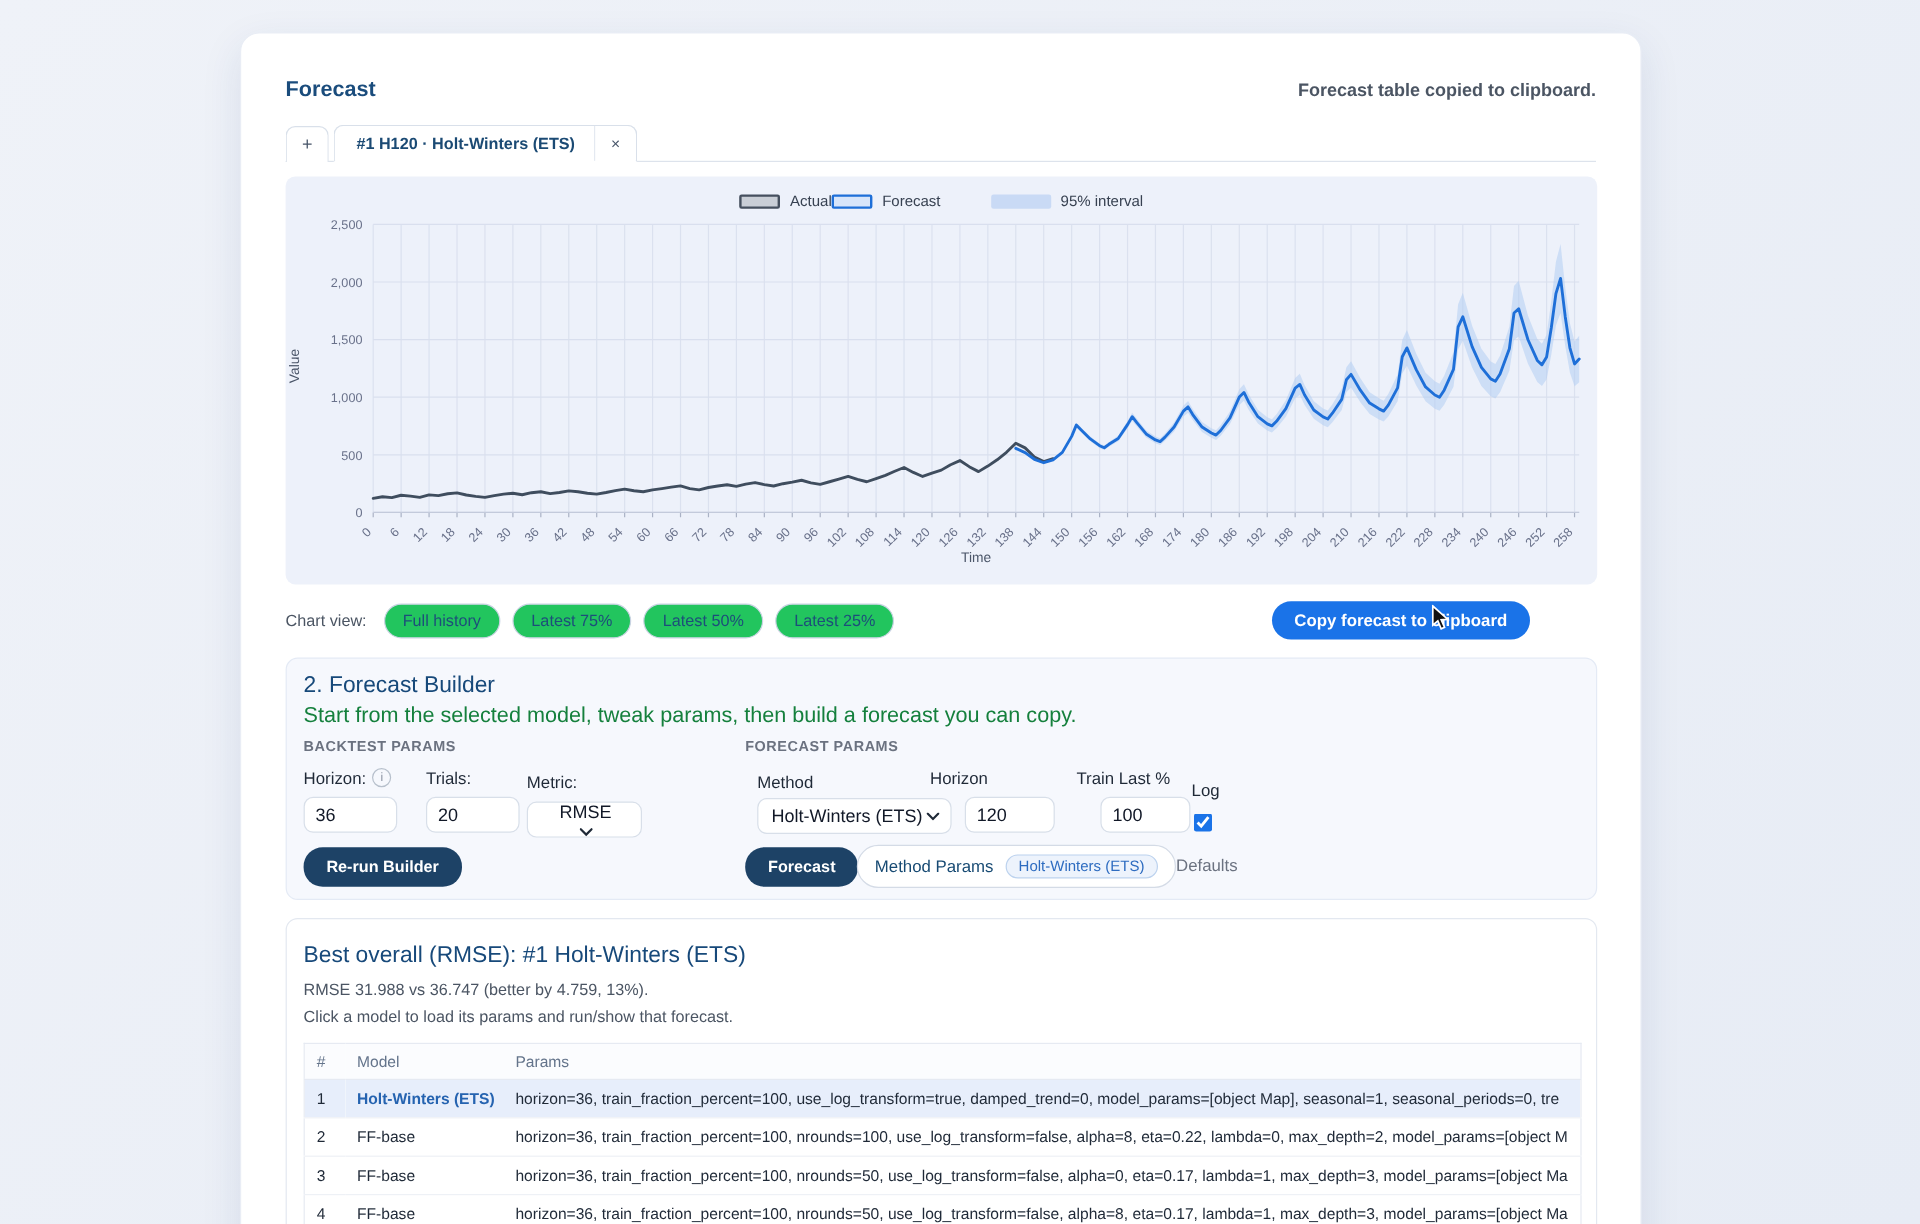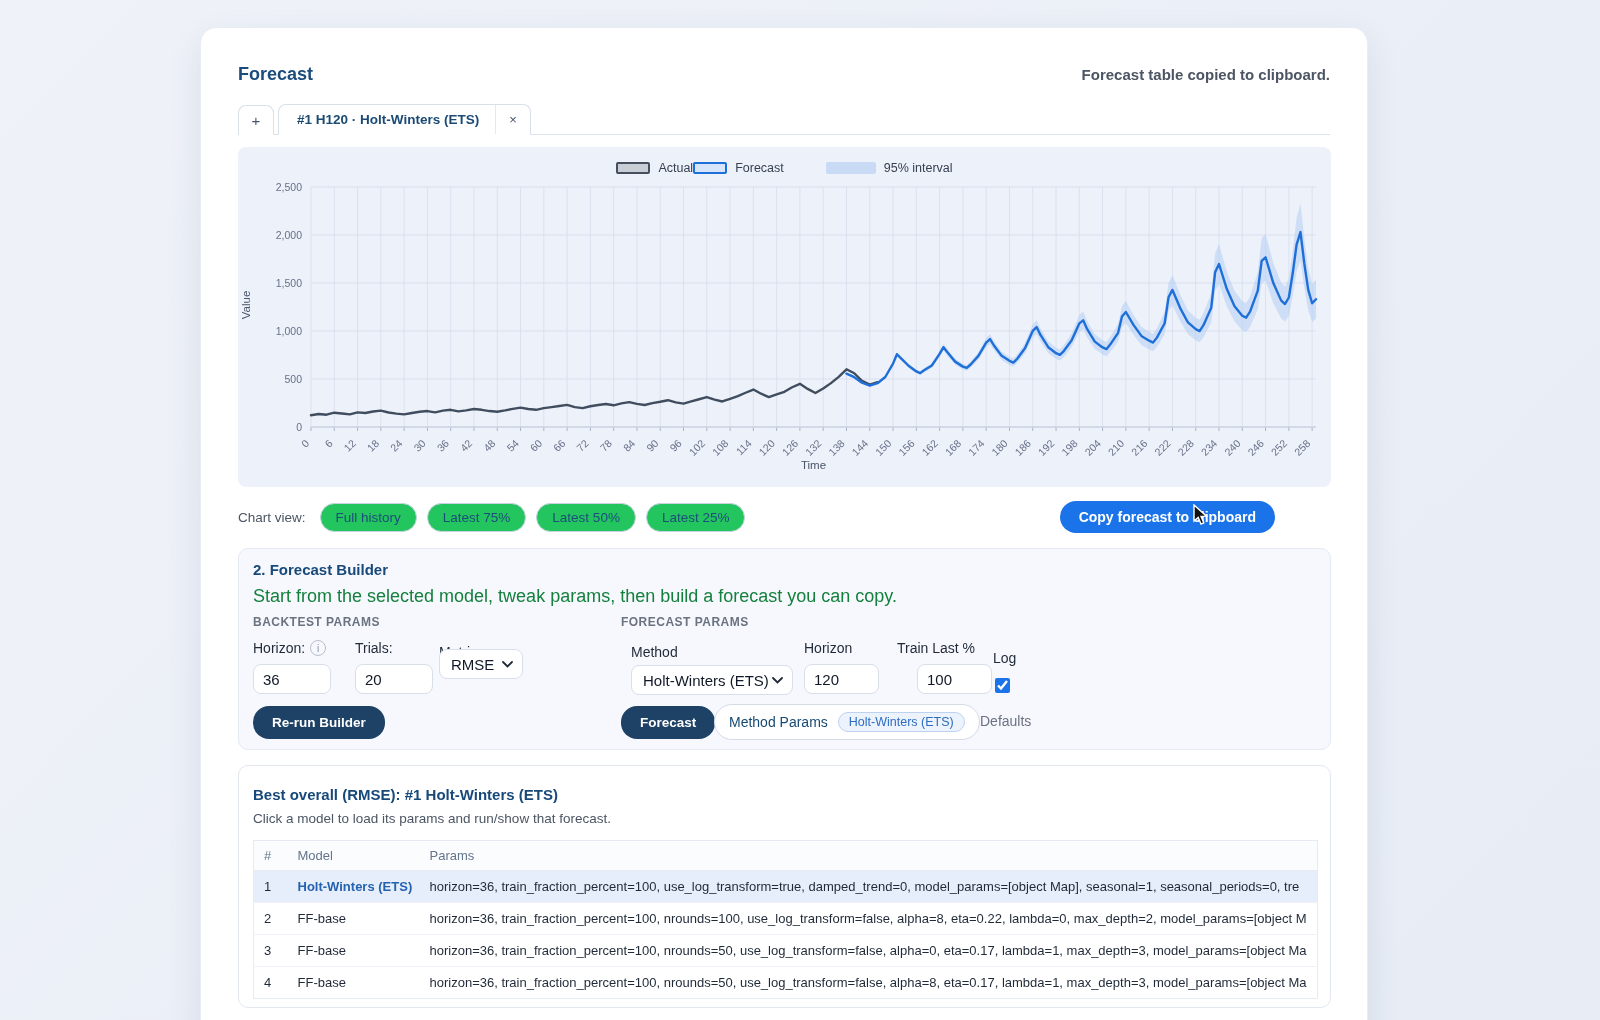--- a/index.html
+++ b/index.html
@@ -38,21 +38,21 @@
   .toolbar { margin-top:14px; display:flex; align-items:center; }
   .toolbar .cv-label { font-size:13.5px; color:#4b5563; margin-right:14px; }
   .pill { background:#22c55e; border:1px solid #c9d3e2; border-radius:16px; padding:6px 15px;
     font-size:13.5px; color:#1d4e7a; margin-right:10px; cursor:pointer; }
   .copy-btn { margin-left:auto; margin-right:55px; background:#1a73e8; color:#fff; border:none;
     border-radius:16px; padding:8px 19px; font-size:14px; font-weight:600; cursor:pointer;
     font-family:"Liberation Sans","DejaVu Sans",sans-serif; }
   
   .builder { position:relative; margin-top:15px; width:1093px; height:202px;
     background:#f6f8fd; border:1px solid #e4eaf5; border-radius:10px; }
-  .builder h2, .results h2 { font-size:15px; font-weight:bold; color:#17497a; }
+  .builder h2, .results h2 { font-size:19px; font-weight:normal; color:#17497a; }
   .builder .sub { font-size:18px; color:#15803d; }
   .grp-label { font-size:12px; font-weight:bold; color:#6b7280; letter-spacing:.04em; }
   .fld-label { font-size:14px; color:#1f2937; }
   .abs { position:absolute; }
   .inp { width:78px; height:30px; background:#fff; border:1px solid #d8dfe9; border-radius:8px;
     padding:0 9px; font-size:15px; color:#111827; font-family:"Liberation Sans","DejaVu Sans",sans-serif; }
   .sel { height:30px; background:#fff; border:1px solid #d8dfe9; border-radius:8px;
     display:flex; align-items:center; justify-content:space-between; padding:0 9px 0 11px;
     font-size:15px; color:#111827; cursor:pointer; }
   .chev { width:11px; height:7px; }
@@ -297,56 +297,57 @@
     <div class="fld-label abs" style="left:14px; top:91px; display:flex; align-items:center;">
       <span>Horizon:</span>
       <span class="info-i">i</span>
     </div>
     <input class="inp abs" style="left: 14px; top: 115px;" value="36">
 
     <div class="fld-label abs" style="left:116px; top:91px;">Trials:</div>
     <input class="inp abs" style="left: 116px; top: 115px;" value="20">
 
     <div class="fld-label abs" style="left:200px; top:95px;">Metric:</div>
-    <div class="sel abs" style="left:200px; top:100px; width:84px;">
+    <div class="sel abs" style="left:200px; top:119px; width:96px;flex-direction:column;">
       <span>RMSE</span>
       <svg class="chev" viewBox="0 0 11 7">
           <path d="M1 1l4.5 4.5L10 1" fill="none" stroke="#1f2937" stroke-width="1.8" stroke-linecap="round"></path>
         </svg>
     </div>
 
     <div class="fld-label abs" style="left:392px; top:95px;">Method</div>
     <div class="sel abs" style="left:392px; top:116px; width:162px;">
       <span>Holt-Winters (ETS)</span>
       <svg class="chev" viewBox="0 0 11 7">
           <path d="M1 1l4.5 4.5L10 1" fill="none" stroke="#1f2937" stroke-width="1.8" stroke-linecap="round"></path>
         </svg>
     </div>
 
-    <div class="fld-label abs" style="left:565px; top:91px;">Horizon</div>
+    <div class="fld-label abs" style="left:536px; top:91px;">Horizon</div>
     <input class="inp abs" style="left: 565px; top: 115px; width: 75px;" value="120">
 
     <div class="fld-label abs" style="left:658px; top:91px;">Train Last %</div>
     <input class="inp abs" style="left: 678px; top: 115px; width: 75px;" value="100">
 
     <div class="fld-label abs" style="left:754px; top:101px;">Log</div>
     <input type="checkbox" class="abs" style="left: 756px; top: 129px;" checked="checked">
 
     <button class="navy-btn abs" style="left:14px; top:157px;">Re-run Builder</button>
     <button class="navy-btn abs" style="left:382px; top:157px;">Forecast</button>
 
     <div class="mp-wrap abs" style="left:475px; top:155px;">
       <span class="mp-label">Method Params</span>
       <span class="badge">Holt-Winters (ETS)</span>
     </div>
     <div class="defaults abs" style="left:741px; top:164px;">Defaults</div>
   </div>
 
   <div class="results">
     <h2>Best overall (RMSE): #1 Holt-Winters (ETS)</h2>
+    <div class="line2">RMSE 31.988 vs 36.747 (better by 4.759, 13%).</div>
     <div class="line3">Click a model to load its params and run/show that forecast.</div>
 
     <table class="models">
       <colgroup>
           <col class="c-rank">
           <col class="c-model">
           <col>
         </colgroup>
       <thead>
         <tr>

